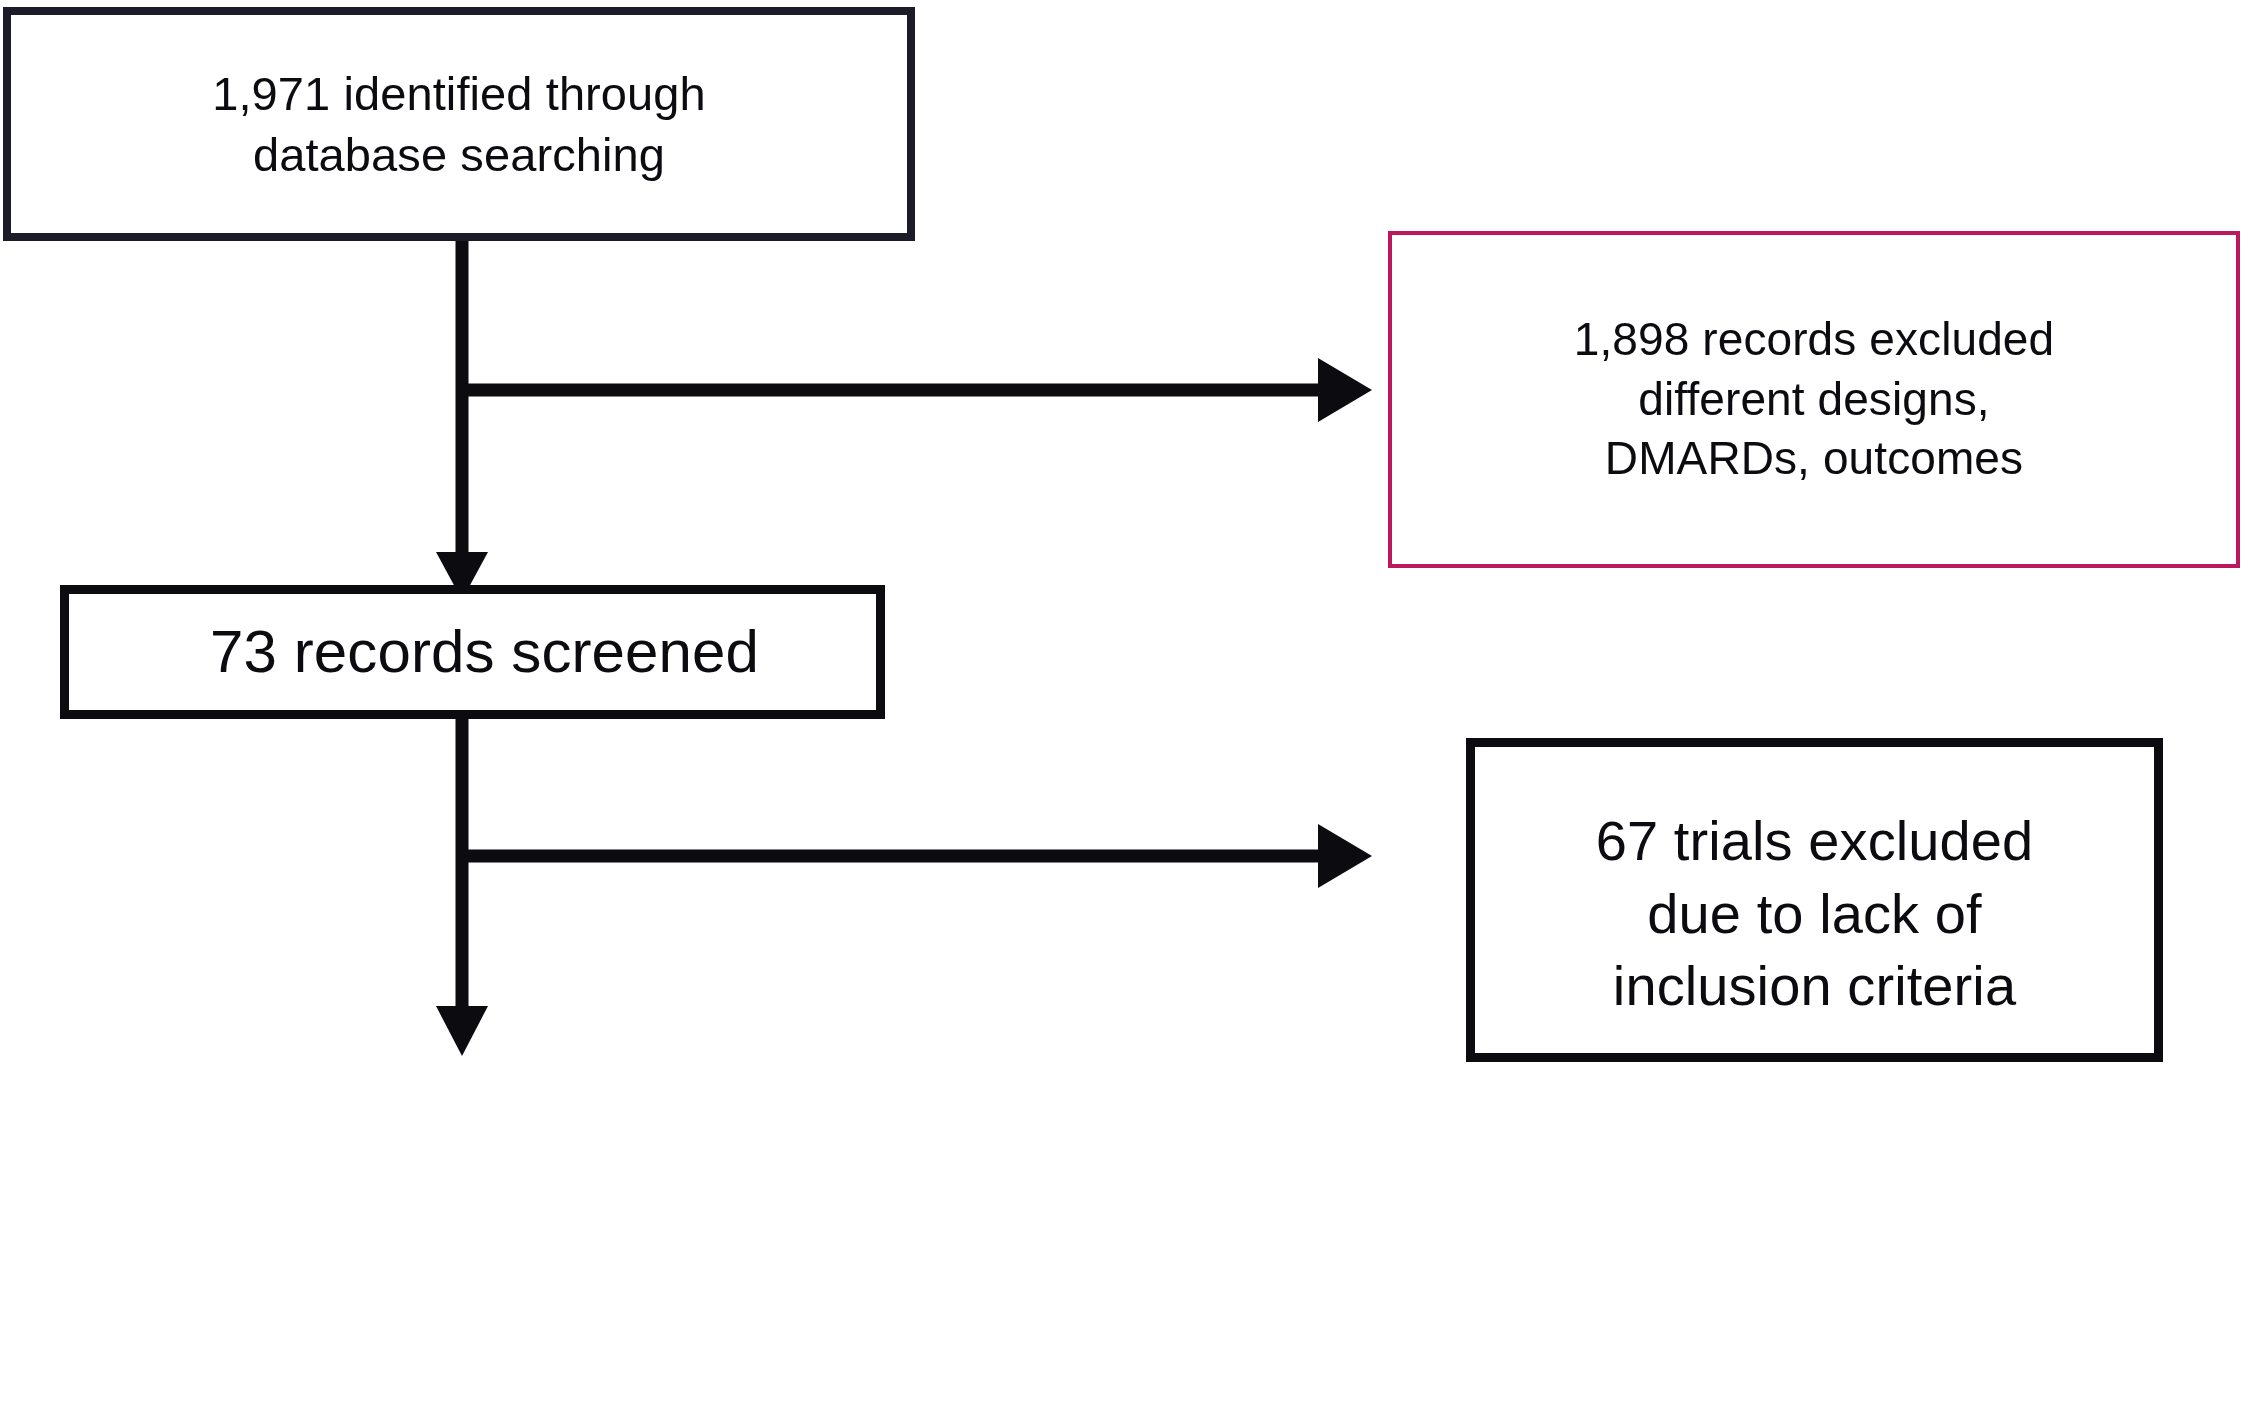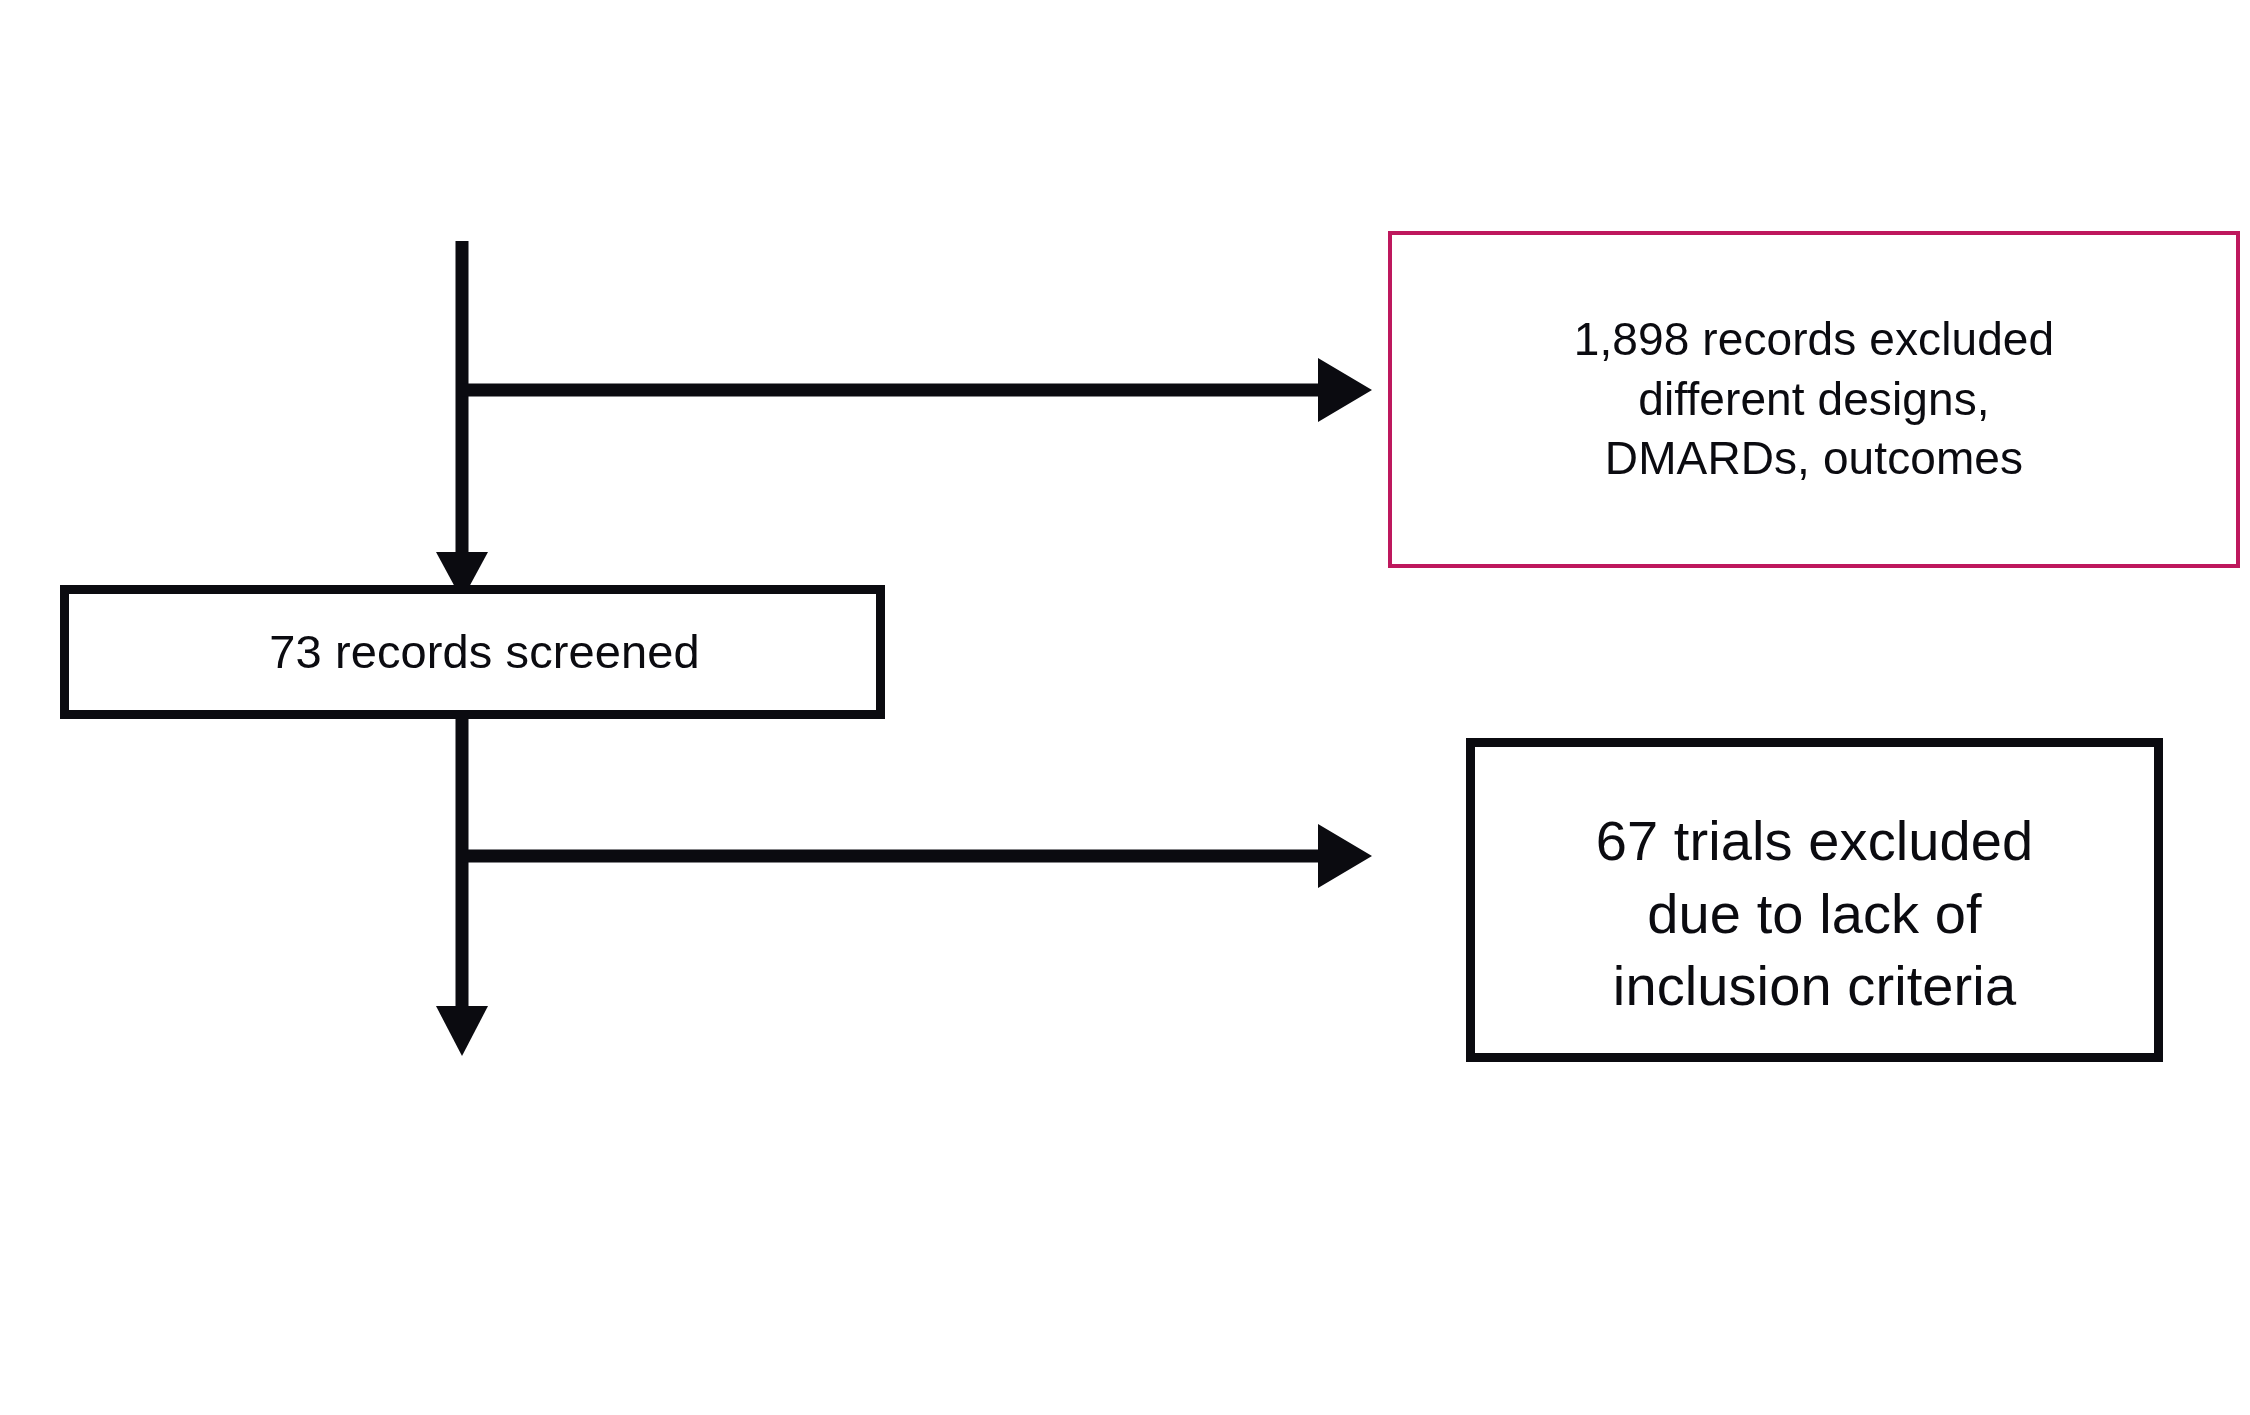--- a/index.html
+++ b/index.html
@@ -41,21 +41,21 @@
   #box-excluded-records {
     left: 1388px; top: 231px; width: 852px; height: 337px;
     border: 4px solid #be185d;
   }
   #box-excluded-records .box-text { font-size: 46px; }
 
   #box-screened {
     left: 60px; top: 585px; width: 825px; height: 134px;
     border: 9px solid #0b0b10;
   }
-  #box-screened .box-text { font-size: 47px; margin-left: 24px; }
+  #box-screened .box-text { font-size: 60px; margin-left: 24px; }
 
   #box-excluded-trials {
     left: 1466px; top: 738px; width: 697px; height: 324px;
     border: 9px solid #0b0b10;
   }
   #box-excluded-trials .box-text { font-size: 56px; margin-top: 28px; }
 
   #box-included {
     left: 45px; top: 1052px; width: 810px; height: 324px;
     border: 9px solid #0b0b10;
@@ -91,20 +91,24 @@
       <line x1="462" y1="719" x2="462" y2="1010" stroke="#0b0b10" stroke-width="13"></line>
       <polygon points="436,1006 488,1006 462,1056" fill="#0b0b10"></polygon>
     </g>
 
     <g>
       <line x1="462" y1="856" x2="1322" y2="856" stroke="#0b0b10" stroke-width="13"></line>
       <polygon points="1318,824 1318,888 1372,856" fill="#0b0b10"></polygon>
     </g>
   </svg>
 
+  <div class="flow-box" id="box-identified">
+    <span class="box-text">1,971 identified through
+database searching</span>
+  </div>
 
   <div class="flow-box" id="box-excluded-records">
     <span class="box-text">1,898 records excluded
 different designs,
 DMARDs, outcomes</span>
   </div>
 
   <div class="flow-box" id="box-screened">
     <span class="box-text">73 records screened</span>
   </div>

